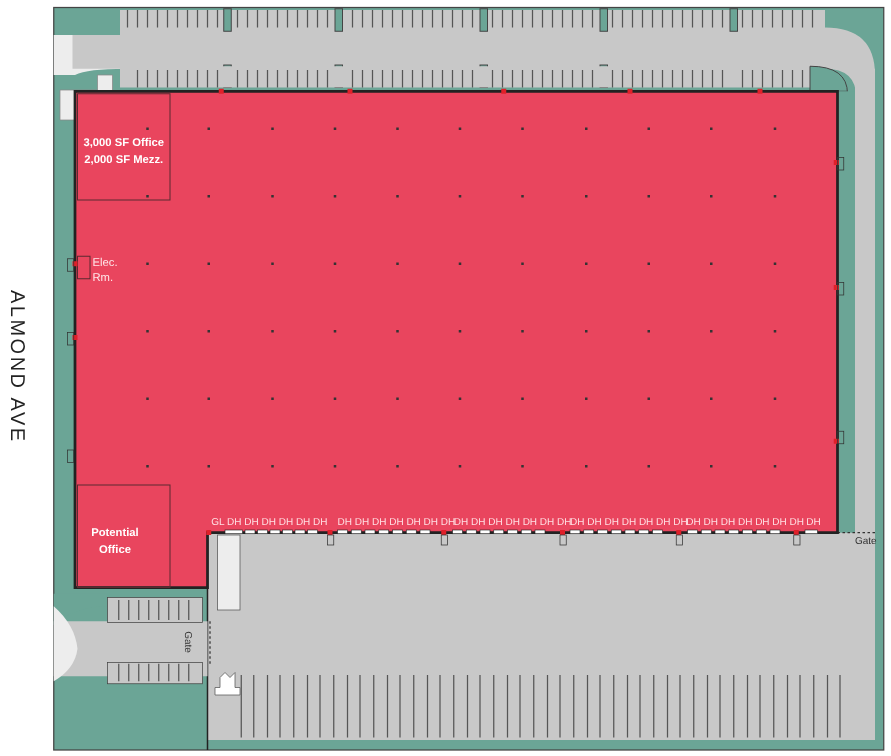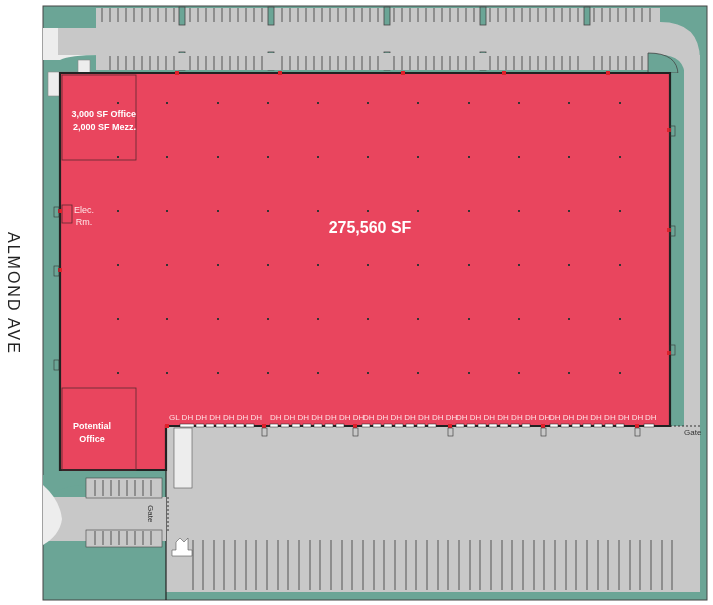--- a/index.html
+++ b/index.html
@@ -403,29 +403,28 @@
       <rect x="670" y="226" width="5" height="10"></rect>
       <rect x="670" y="345" width="5" height="10"></rect>
   </g>
 </svg>
 
 <div class="street">
   <span>ALMOND AVE</span>
 </div>
 
 <div class="lbl" style="left:270px;top:218px;width:200px;font-size:16px;font-weight:bold;line-height:20px;">
-  <div>275,560 SF</div>
 </div>
 
-<div class="lbl" style="left:62px;top:108px;width:74px;font-size:9px;font-weight:bold;line-height:13px;text-align:right;">
+<div class="lbl" style="left:62px;top:108px;width:74px;font-size:9px;font-weight:bold;line-height:13px;">
   <div>3,000 SF Office</div>
   <div>2,000 SF Mezz.</div>
 </div>
 
-<div class="lbl" style="left:74px;top:204px;text-align:center;font-size:9px;line-height:12px;color:#ffe7ea;">
+<div class="lbl" style="left:74px;top:204px;text-align:left;font-size:9px;line-height:12px;color:#ffe7ea;">
   <div>Elec.</div>
   <div>Rm.</div>
 </div>
 
 <div class="lbl" style="left:62px;top:420px;width:60px;font-size:9px;font-weight:bold;line-height:13px;">
   <div>Potential</div>
   <div>Office</div>
 </div>
 
 <div class="dh" style="left:169px;">GL  DH DH DH DH DH DH</div>

